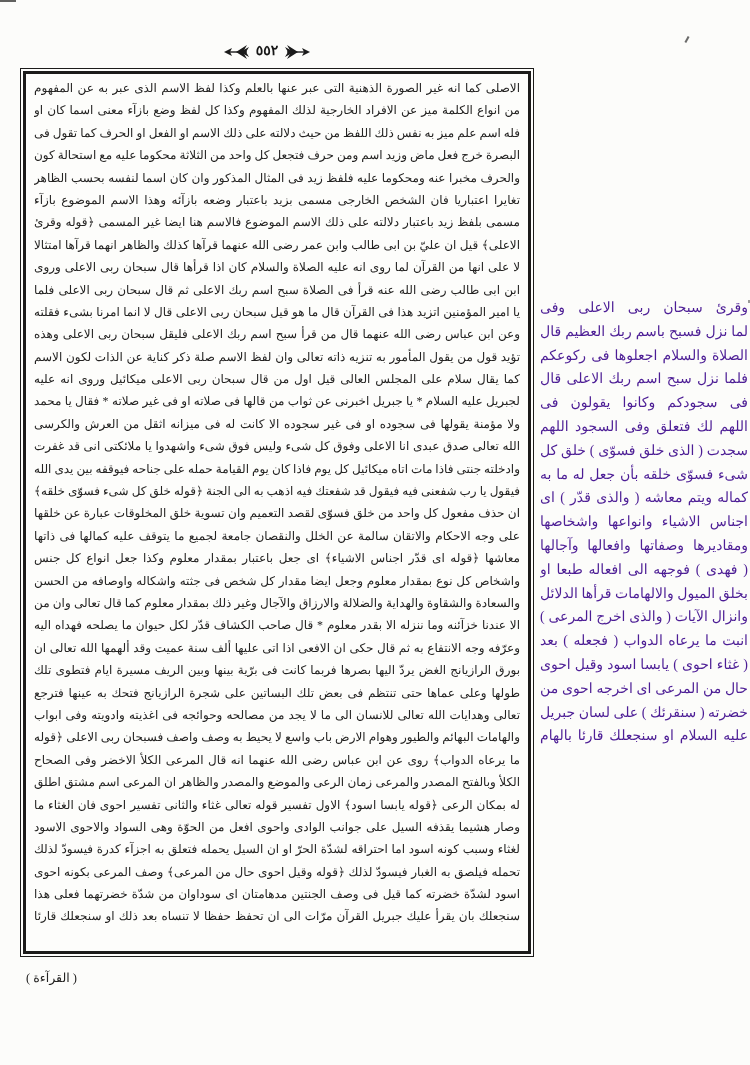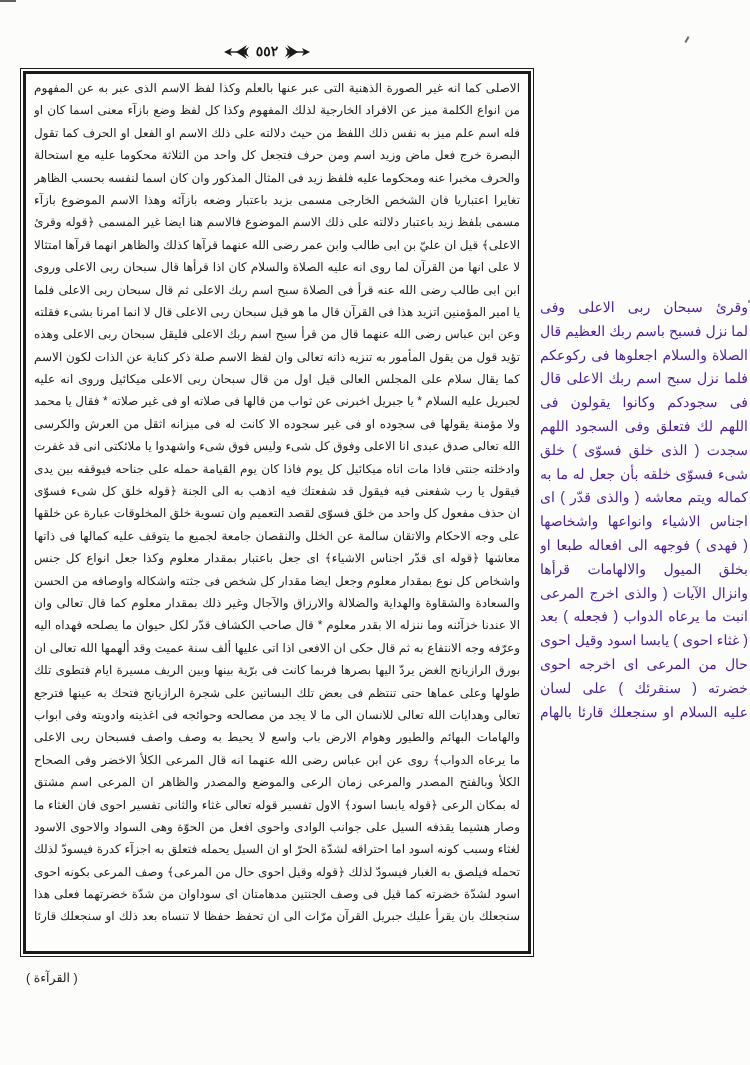--- a/index.html
+++ b/index.html
@@ -1,20 +1,20 @@
 <!DOCTYPE html>
 <html lang="ar"><head>
 <meta charset="utf-8">
 <style>
   html,body{margin:0;padding:0;}
   body{background:#e9e9e7;}
   #page{
     position:relative; width:750px; height:1065px;
     background:#fcfcfa; overflow:hidden;
-    font-family:Liberation Sans, sans-serif;
+    font-family:Liberation Serif, serif;
     color:#222120;
   }
   
   #pagenum-ornament{
     position:absolute; left:222px; top:40px; width:90px; height:24px;
     display:flex; align-items:center; justify-content:center; gap:5px;
   }
   #pagenum-ornament .num{
     font-size:14px; font-weight:bold; letter-spacing:2px; color:#161616;
     line-height:1; padding:0 2px; transform:translateY(-1px);
@@ -129,20 +129,21 @@
       <div class="line">وقرئ سبحان ربى الاعلى وفى الحديث</div>
       <div class="line">لما نزل فسبح باسم ربك العظيم قال عليه</div>
       <div class="line">الصلاة والسلام اجعلوها فى ركوعكم</div>
       <div class="line">فلما نزل سبح اسم ربك الاعلى قال اجعلوها</div>
       <div class="line">فى سجودكم وكانوا يقولون فى الركوع</div>
       <div class="line">اللهم لك فتعلق وفى السجود اللهم لك</div>
       <div class="line">سجدت ( الذى خلق فسوّى ) خلق كل</div>
       <div class="line">شىء فسوّى خلقه بأن جعل له ما به يتأتى</div>
       <div class="line">كماله ويتم معاشه ( والذى قدّر ) اى قدّر</div>
       <div class="line">اجناس الاشياء وانواعها واشخاصها</div>
+      <div class="line">ومقاديرها وصفاتها وافعالها وآجالها</div>
       <div class="line">( فهدى ) فوجهه الى افعاله طبعا او اختيارا</div>
       <div class="line">بخلق الميول والالهامات قرأها الدلائل</div>
       <div class="line">وانزال الآيات ( والذى اخرج المرعى )</div>
       <div class="line">انبت ما يرعاه الدواب ( فجعله ) بعد خضرته</div>
       <div class="line">( غثاء احوى ) يابسا اسود وقيل احوى</div>
       <div class="line">حال من المرعى اى اخرجه احوى من شدّة</div>
       <div class="line">خضرته ( سنقرئك ) على لسان جبريل</div>
       <div class="line">عليه السلام او سنجعلك قارئا بالهام القرآءة</div>
     </div>
 

